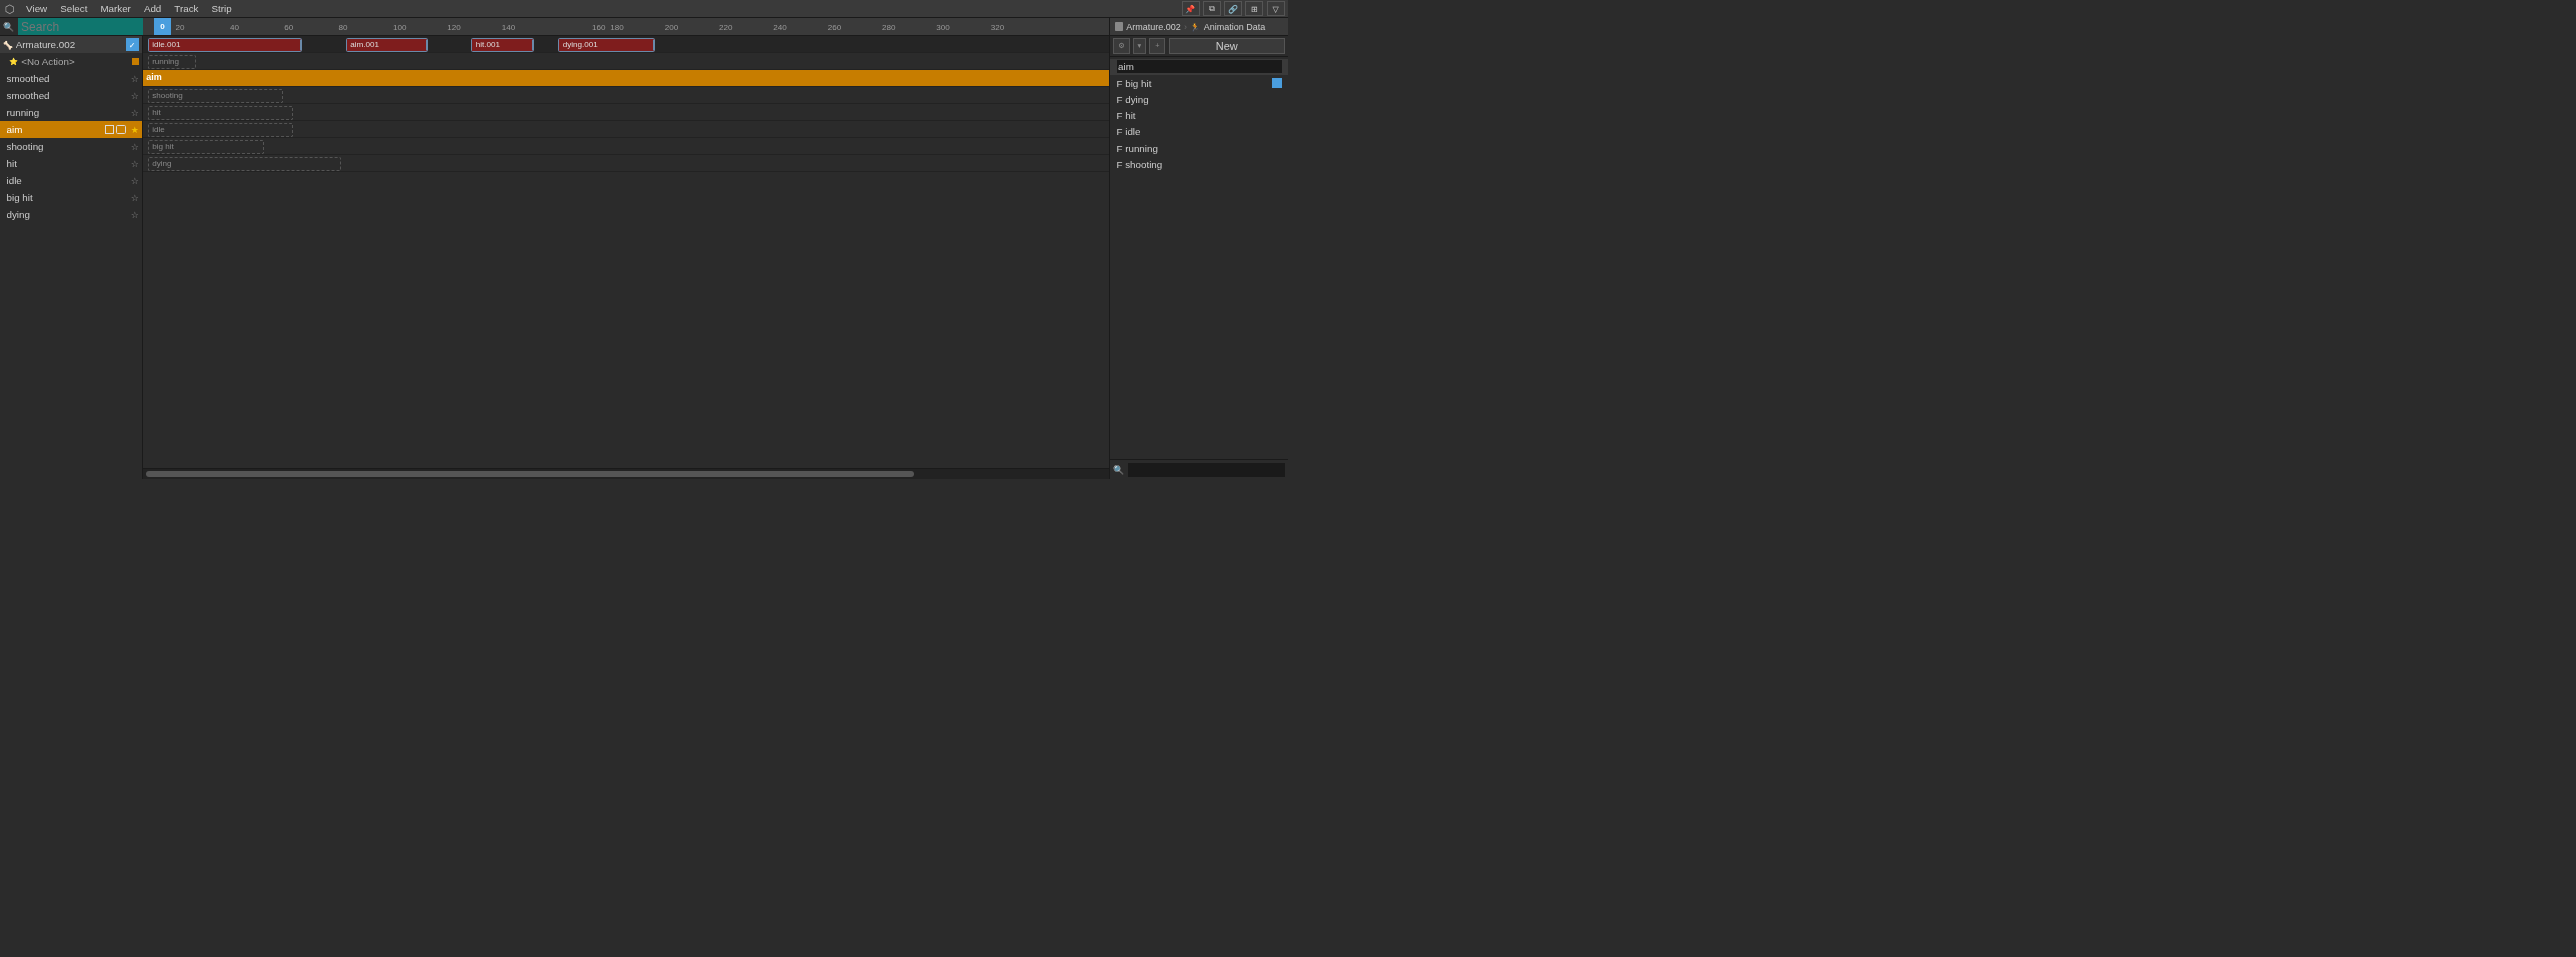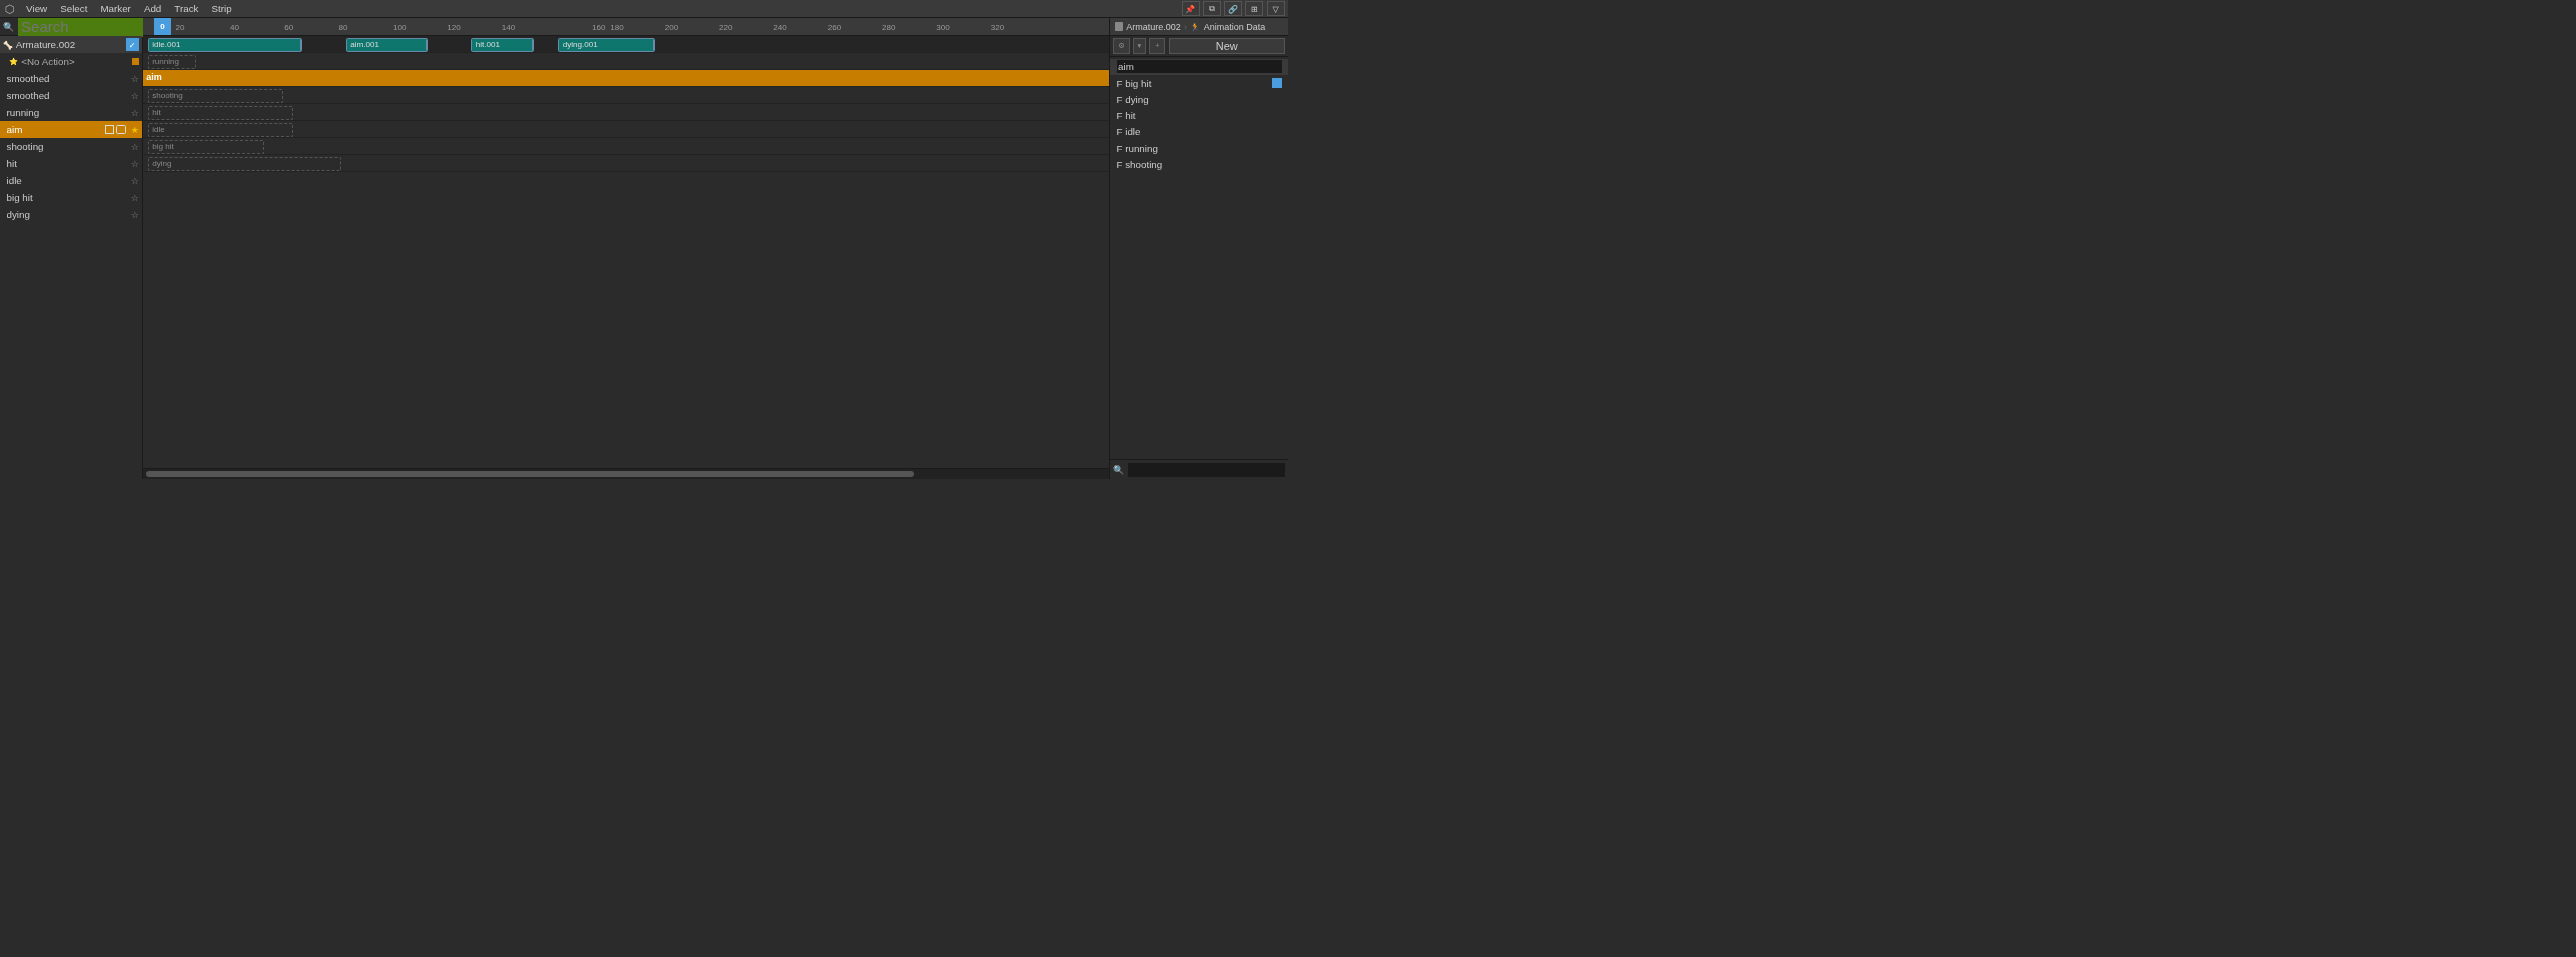--- a/index.html
+++ b/index.html
@@ -61,24 +61,24 @@
     }
     .sidebar-search {
       display: flex;
       align-items: center;
       height: 18px;
       padding: 0 3.3px;
       background: #2b2b2b;
       border-bottom: 0.8px solid #1a1a1a;
     }
     .sidebar-search input {
-      background: #4d7c0f;
+      background: #0f766e;
       border: none;
       color: #ccc;
-      font-size: 15px;
+      font-size: 12px;
       flex: 1;
       padding: 1.6px 3.3px;
       outline: none;
     }
     .search-icon-wrap {
       color: #888;
       margin-right: 3.3px;
       font-size: 9px;
     }
     .sidebar-item {
@@ -200,21 +200,21 @@
       border-radius: 1.6px;
       display: flex;
       align-items: center;
       padding: 0 3.3px;
       font-size: 8.1px;
       color: #ddd;
       white-space: nowrap;
       overflow: hidden;
     }
     .clip.idle-clip {
-      background: #0f766e;
+      background: #7f1d1d;
       border-color: #6a8aaa;
     }
     .clip.highlighted {
       background: #6a9a5a;
       border-color: #8aba7a;
     }
 
     
     .clip-dashed {
       position: absolute;

